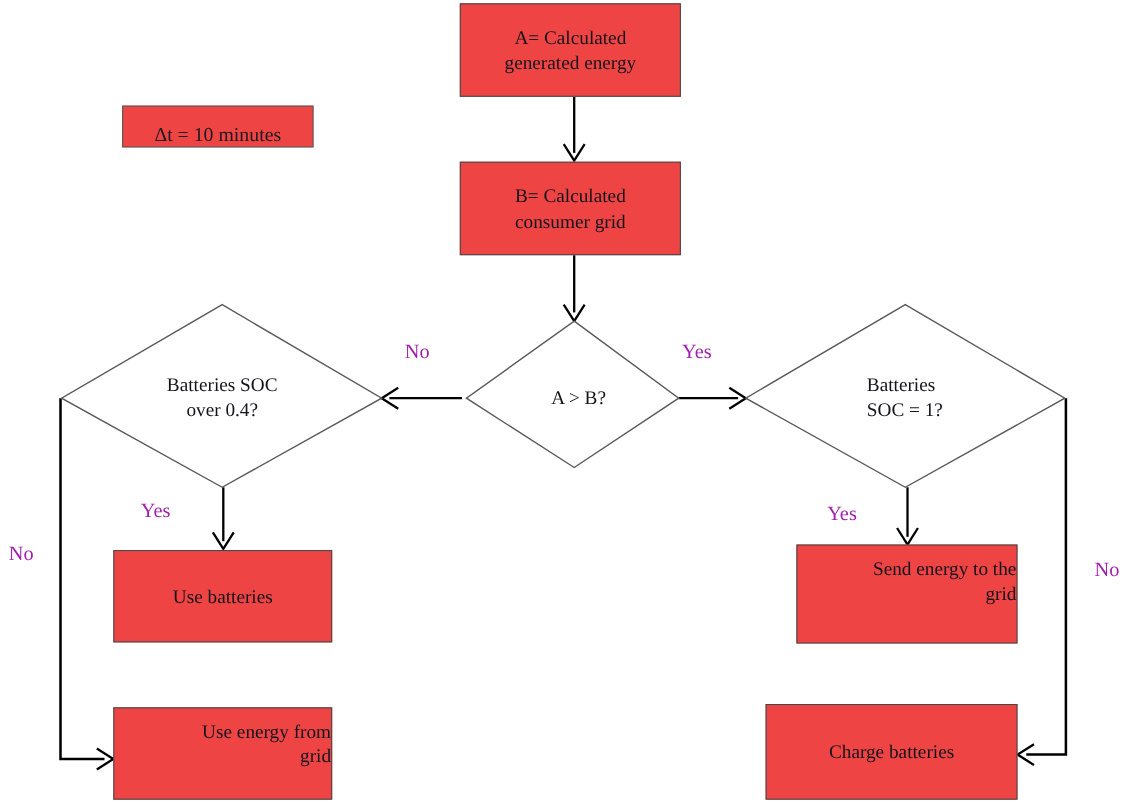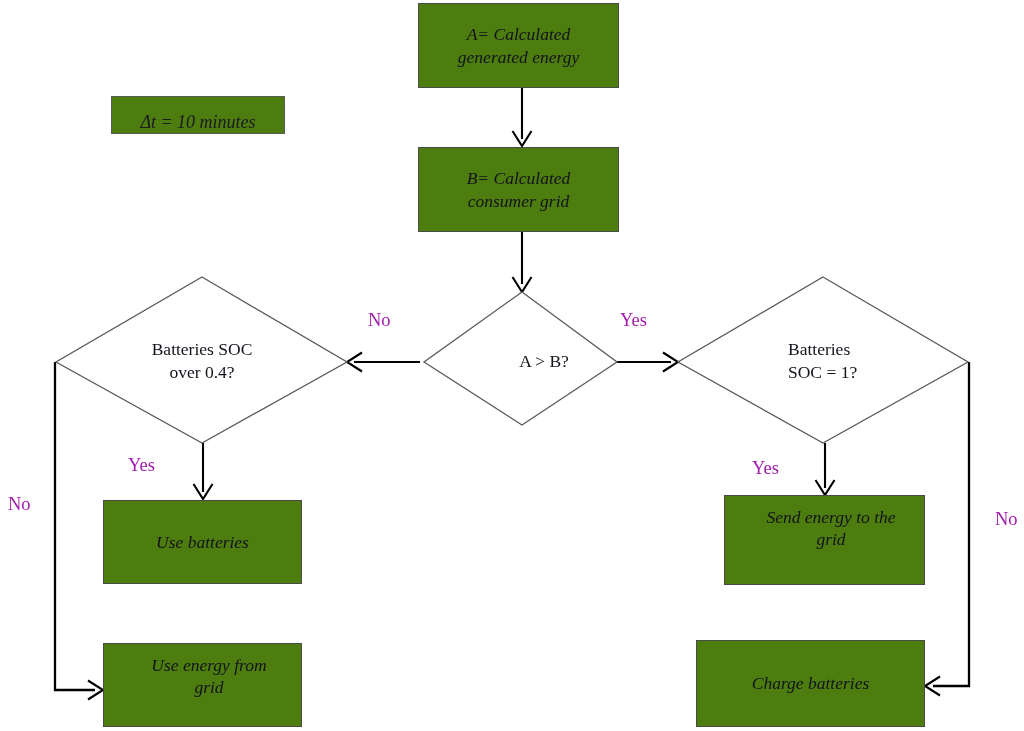--- a/index.html
+++ b/index.html
@@ -23,22 +23,21 @@
     left: 0;
     top: 0;
     width: 1024px;
     height: 731px;
     pointer-events: none;
   }
   .node {
     position: absolute;
     box-sizing: border-box;
     display: flex;
-    background: #4d7c0f;
-    font-style: italic;
+    background: #ef4444;
   }
   .box {
     border: 1.4px solid #4a4a4a;
   }
   .box .txt {
     width: 100%;
     line-height: 1.28;
     font-size: 17.5px;
     color: #13131c;
   }
@@ -48,21 +47,21 @@
   }
   .box.center-text .txt {
     text-align: center;
   }
   .box.topleft-text {
     align-items: flex-start;
     justify-content: flex-start;
     padding: 10px 0 0 13px;
   }
   .box.topleft-text .txt {
-    text-align: center;
+    text-align: right;
   }
   .note-box {
     border: 1.4px solid #5a5a5a;
     align-items: flex-end;
     justify-content: center;
   }
   .note-box .txt {
     font-size: 18px;
     text-align: center;
   }
@@ -165,21 +164,21 @@
     </span>
   </div>
 
   <div class="node box center-text" style="left:418px; top:147px; width:201px; height:85px;">
     <span class="txt">
       <span>B= Calculated</span><br>
       <span>consumer grid</span>
     </span>
   </div>
 
-  <div class="diamond-label" style="left:474px; top:345px; width:140px; height:32px;">
+  <div class="diamond-label" style="left:456px; top:345px; width:140px; height:32px;">
     <span>A &gt; B?</span>
   </div>
 
   <div class="diamond-label" style="left:112px; top:333px; width:180px; height:56px;">
     <span>
       <span>Batteries SOC</span><br>
       <span>over 0.4?</span>
     </span>
   </div>
 

